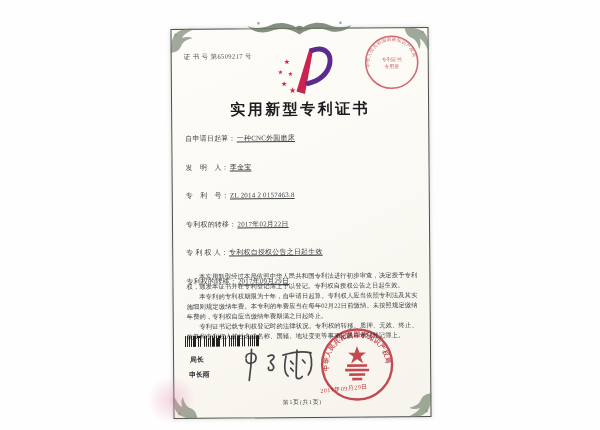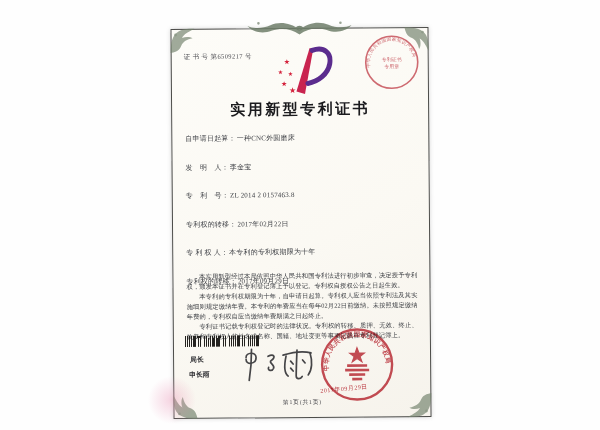--- a/index.html
+++ b/index.html
@@ -44,21 +44,21 @@
   }
 
   .title{
     position:absolute;left:0;right:0;top:71px;text-align:center;
     font-size:15px;font-weight:bold;letter-spacing:2.5px;color:#1b1b1e;
     white-space:nowrap;
   }
 
   .fields{position:absolute;left:13px;right:10px;top:104px;}
   .field{margin:0 0 18.5px 0;font-size:7px;color:#3f4146;letter-spacing:.2px;white-space:nowrap;}
-  .field .val{margin-left:1px;}
+  .field .val{margin-left:1px;text-decoration:underline;}
 
   .paras{position:absolute;left:13px;right:12px;top:242px;}
   .paras p{
     margin:0;font-size:6.3px;line-height:1.58;color:#3e4045;
     text-align:justify;text-indent:2em;letter-spacing:.1px;
   }
 
   .barcode{
     position:absolute;left:11px;top:306px;width:75px;height:11px;
     background:repeating-linear-gradient(90deg,
@@ -147,21 +147,21 @@
       <text x="29" y="35" text-anchor="middle" font-size="5" fill="#c4424e">专用章</text>
     </svg>
 
     <div class="title">实用新型专利证书</div>
 
     <div class="fields">
       <p class="field"><span>自申请日起算：</span><span class="val">一种CNC外圆磨床</span></p>
       <p class="field"><span>发　明　人：</span><span class="val">李金宝</span></p>
       <p class="field"><span>专　利　号：</span><span class="val">ZL 2014 2 0157463.8</span></p>
       <p class="field"><span>专利权的转移：</span><span class="val">2017年02月22日</span></p>
-      <p class="field"><span>专 利 权 人：</span><span class="val">本专利的专利权期限为十年</span></p>
+      <p class="field"><span>专 利 权 人：</span><span class="val">专利权自授权公告之日起生效</span></p>
       <p class="field"><span>专利权的转移：</span><span class="val">2017年09月29日</span></p>
     </div>
 
     <div class="paras">
       <p>本实用新型经过本局依照中华人民共和国专利法进行初步审查，决定授予专利权，颁发本证书并在专利登记簿上予以登记。专利权自授权公告之日起生效。</p>
       <p>本专利的专利权期限为十年，自申请日起算。专利权人应当依照专利法及其实施细则规定缴纳年费。本专利的年费应当在每年02月22日前缴纳。未按照规定缴纳年费的，专利权自应当缴纳年费期满之日起终止。</p>
       <p>专利证书记载专利权登记时的法律状况。专利权的转移、质押、无效、终止、恢复和专利权人的姓名或名称、国籍、地址变更等事项记载在专利登记簿上。</p>
     </div>
 
     <div class="barcode"></div>

